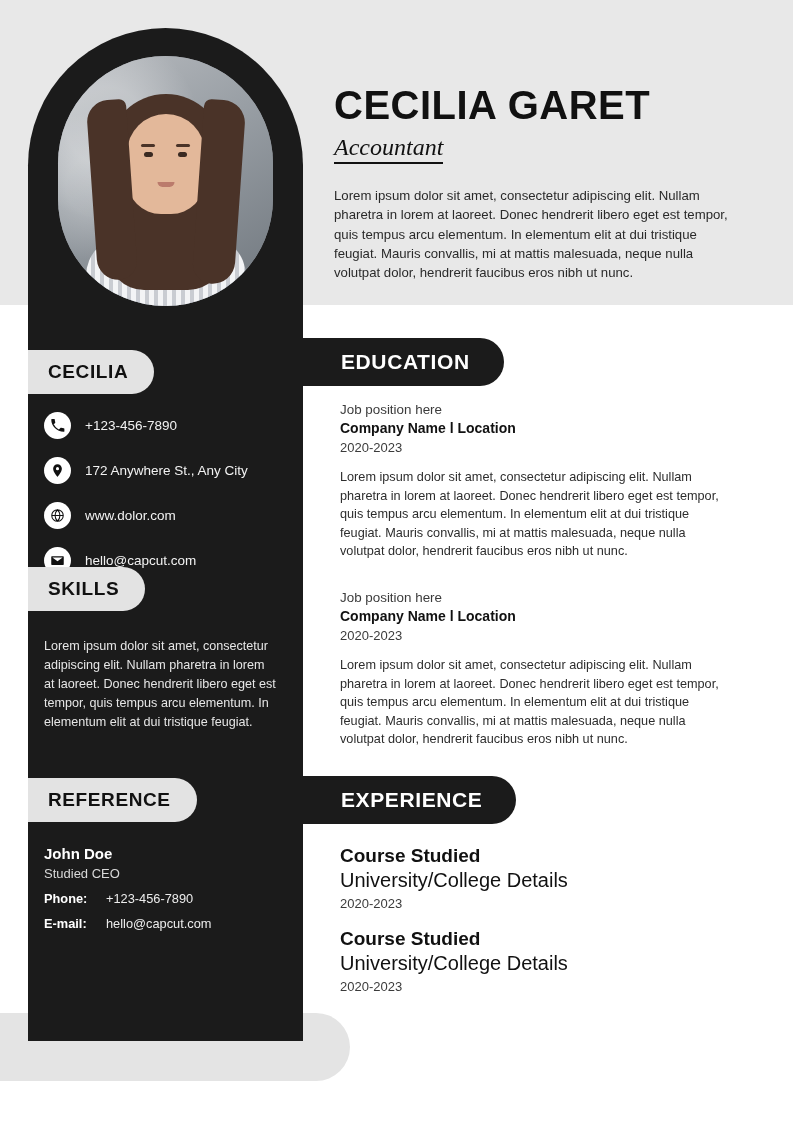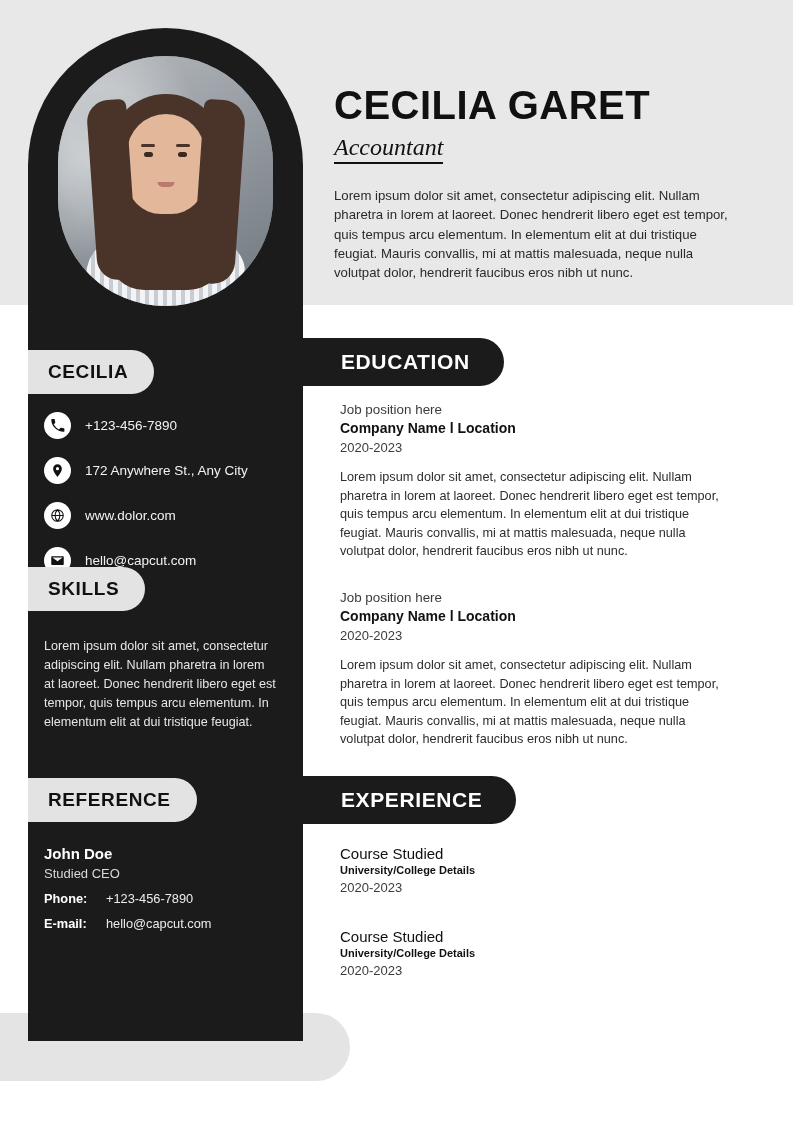--- a/index.html
+++ b/index.html
@@ -242,22 +242,22 @@
   .job-date { font-size: 13px; color: #3b3b3b; margin-top: 4px; }
   .job-desc {
     margin-top: 13px;
     font-size: 12.7px;
     line-height: 1.46;
     color: #2d2d2d;
     width: 392px;
   }
 
   .edu-block { position: absolute; left: 340px; width: 400px; }
-  .edu-course { font-size: 15px; font-weight: 400; color: #111; }
-  .edu-uni { font-size: 11px; font-weight: 700; color: #111; margin-top: 2px; }
+  .edu-course { font-size: 19px; font-weight: 700; color: #111; }
+  .edu-uni { font-size: 20px; font-weight: 400; color: #111; margin-top: 2px; }
   .edu-date { font-size: 13px; color: #3b3b3b; margin-top: 4px; }
 </style>
 </head>
 <body>
 
 <div class="page">
 
   <div class="top-band"></div>
   <div class="bottom-blob"></div>
 

